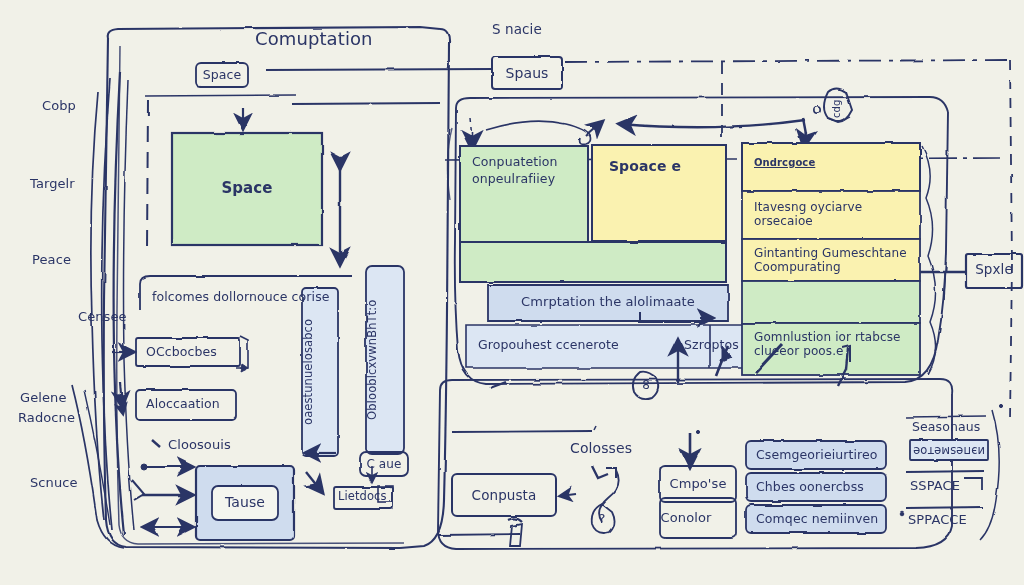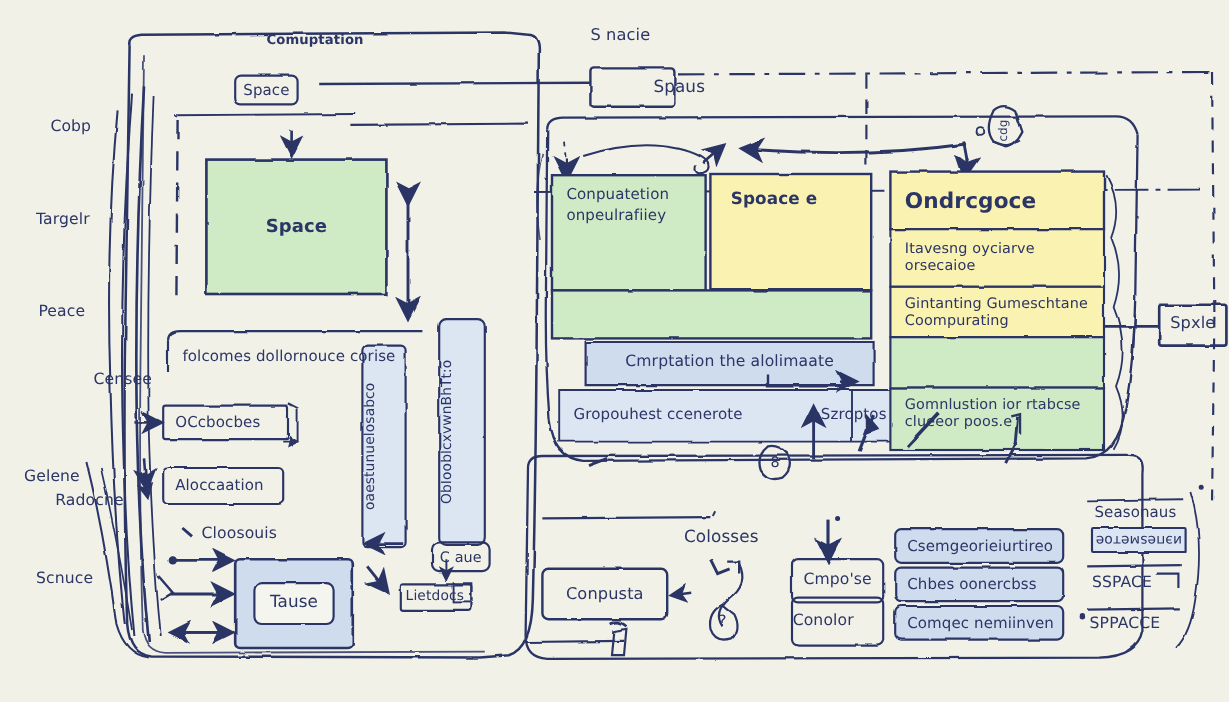--- a/index.html
+++ b/index.html
@@ -213,48 +213,48 @@
       <circle cx="1001" cy="406" r="1.6" fill="#2b3566"></circle>
 
     </g>
   </svg>
 
   <div class="lbl" style="left:42px;top:98px;font-size:13px;">Cobp</div>
   <div class="lbl" style="left:30px;top:176px;font-size:13px;">Targelr</div>
   <div class="lbl" style="left:32px;top:244px;font-size:13px;margin-top:8px;">Peace</div>
   <div class="lbl" style="left:30px;top:309px;font-size:13px;margin-left:48px;">Censee</div>
   <div class="lbl" style="left:20px;top:390px;font-size:13px;">Gelene</div>
-  <div class="lbl" style="left:18px;top:410px;font-size:13px;margin-left:28px;">Radocne</div>
+  <div class="lbl" style="left:18px;top:410px;font-size:13px;">Radocne</div>
   <div class="lbl" style="left:30px;top:475px;font-size:13px;">Scnuce</div>
 
-  <div class="lbl" style="left:222px;top:28px;font-size:11px;font-weight:bold;">Comuptation</div>
+  <div class="lbl" style="left:255px;top:28px;font-size:18px;">Comuptation</div>
   <div class="lbl ctr" style="left:196px;top:68px;width:52px;font-size:12.5px;">Space</div>
   <div class="lbl ctr b" style="left:172px;top:180px;width:150px;font-size:15px;">Space</div>
   <div class="lbl" style="left:152px;top:290px;font-size:12.5px;">folcomes dollornouce corise</div>
   <div class="lbl" style="left:146px;top:345px;font-size:12.5px;">OCcbocbes</div>
   <div class="lbl" style="left:146px;top:397px;font-size:12.5px;">Aloccaation</div>
   <div class="lbl" style="left:168px;top:437px;font-size:13px;">Cloosouis</div>
   <div class="lbl ctr" style="left:212px;top:494px;width:66px;font-size:14px;">Tause</div>
 
   <div class="lbl vert ctr" style="left:302px;top:292px;height:160px;width:36px;font-size:11.5px;">oaestunuelosabco</div>
   <div class="lbl vert ctr" style="left:366px;top:270px;height:180px;width:38px;font-size:11.5px;">ObIooblcxvwnBhTt:o</div>
 
   <div class="lbl ctr" style="left:360px;top:457px;width:48px;font-size:12px;">C aue</div>
   <div class="lbl" style="left:338px;top:490px;font-size:11.5px;">Lietdocs</div>
 
   <div class="lbl" style="left:492px;top:22px;font-size:13.5px;">S nacie</div>
-  <div class="lbl ctr" style="left:492px;top:65px;width:70px;font-size:14px;padding-left:39px;">Spaus</div>
+  <div class="lbl ctr" style="left:492px;top:65px;width:70px;font-size:14px;">Spaus</div>
   <div class="lbl ctr" style="left:966px;top:262px;width:56px;font-size:13.5px;">Spxle</div>
   <div class="lbl vert" style="left:831px;top:94px;font-size:10px;height:24px;">cdg</div>
 
   <div class="lbl" style="left:472px;top:155px;font-size:12.5px;">Conpuatetion</div>
   <div class="lbl" style="left:472px;top:172px;font-size:12.5px;">onpeulrafiiey</div>
   <div class="lbl ctr b" style="left:592px;top:158px;width:106px;font-size:14px;">Spoace e</div>
 
-  <div class="lbl b" style="left:754px;top:157px;font-size:18px;">Ondrcgoce</div>
+  <div class="lbl b" style="left:754px;top:157px;font-size:10px;text-decoration:underline;">Ondrcgoce</div>
   <div class="lbl wrap" style="left:754px;top:200px;width:156px;font-size:12px;">Itavesng oyciarve orsecaioe</div>
   <div class="lbl wrap" style="left:754px;top:246px;width:158px;font-size:12px;">Gintanting Gumeschtane Coompurating</div>
   <div class="lbl wrap" style="left:754px;top:330px;width:158px;font-size:12px;">Gomnlustion ior rtabcse clueeor poos.e</div>
 
   <div class="lbl ctr" style="left:488px;top:294px;width:240px;font-size:13px;">Cmrptation the alolimaate</div>
   <div class="lbl" style="left:478px;top:338px;font-size:12.5px;">Gropouhest ccenerote</div>
   <div class="lbl" style="left:684px;top:338px;font-size:12.5px;">Szroptos</div>
 
   <div class="lbl ctr" style="left:452px;top:488px;width:104px;font-size:13.5px;">Conpusta</div>
   <div class="lbl" style="left:570px;top:440px;font-size:14px;">Colosses</div>

